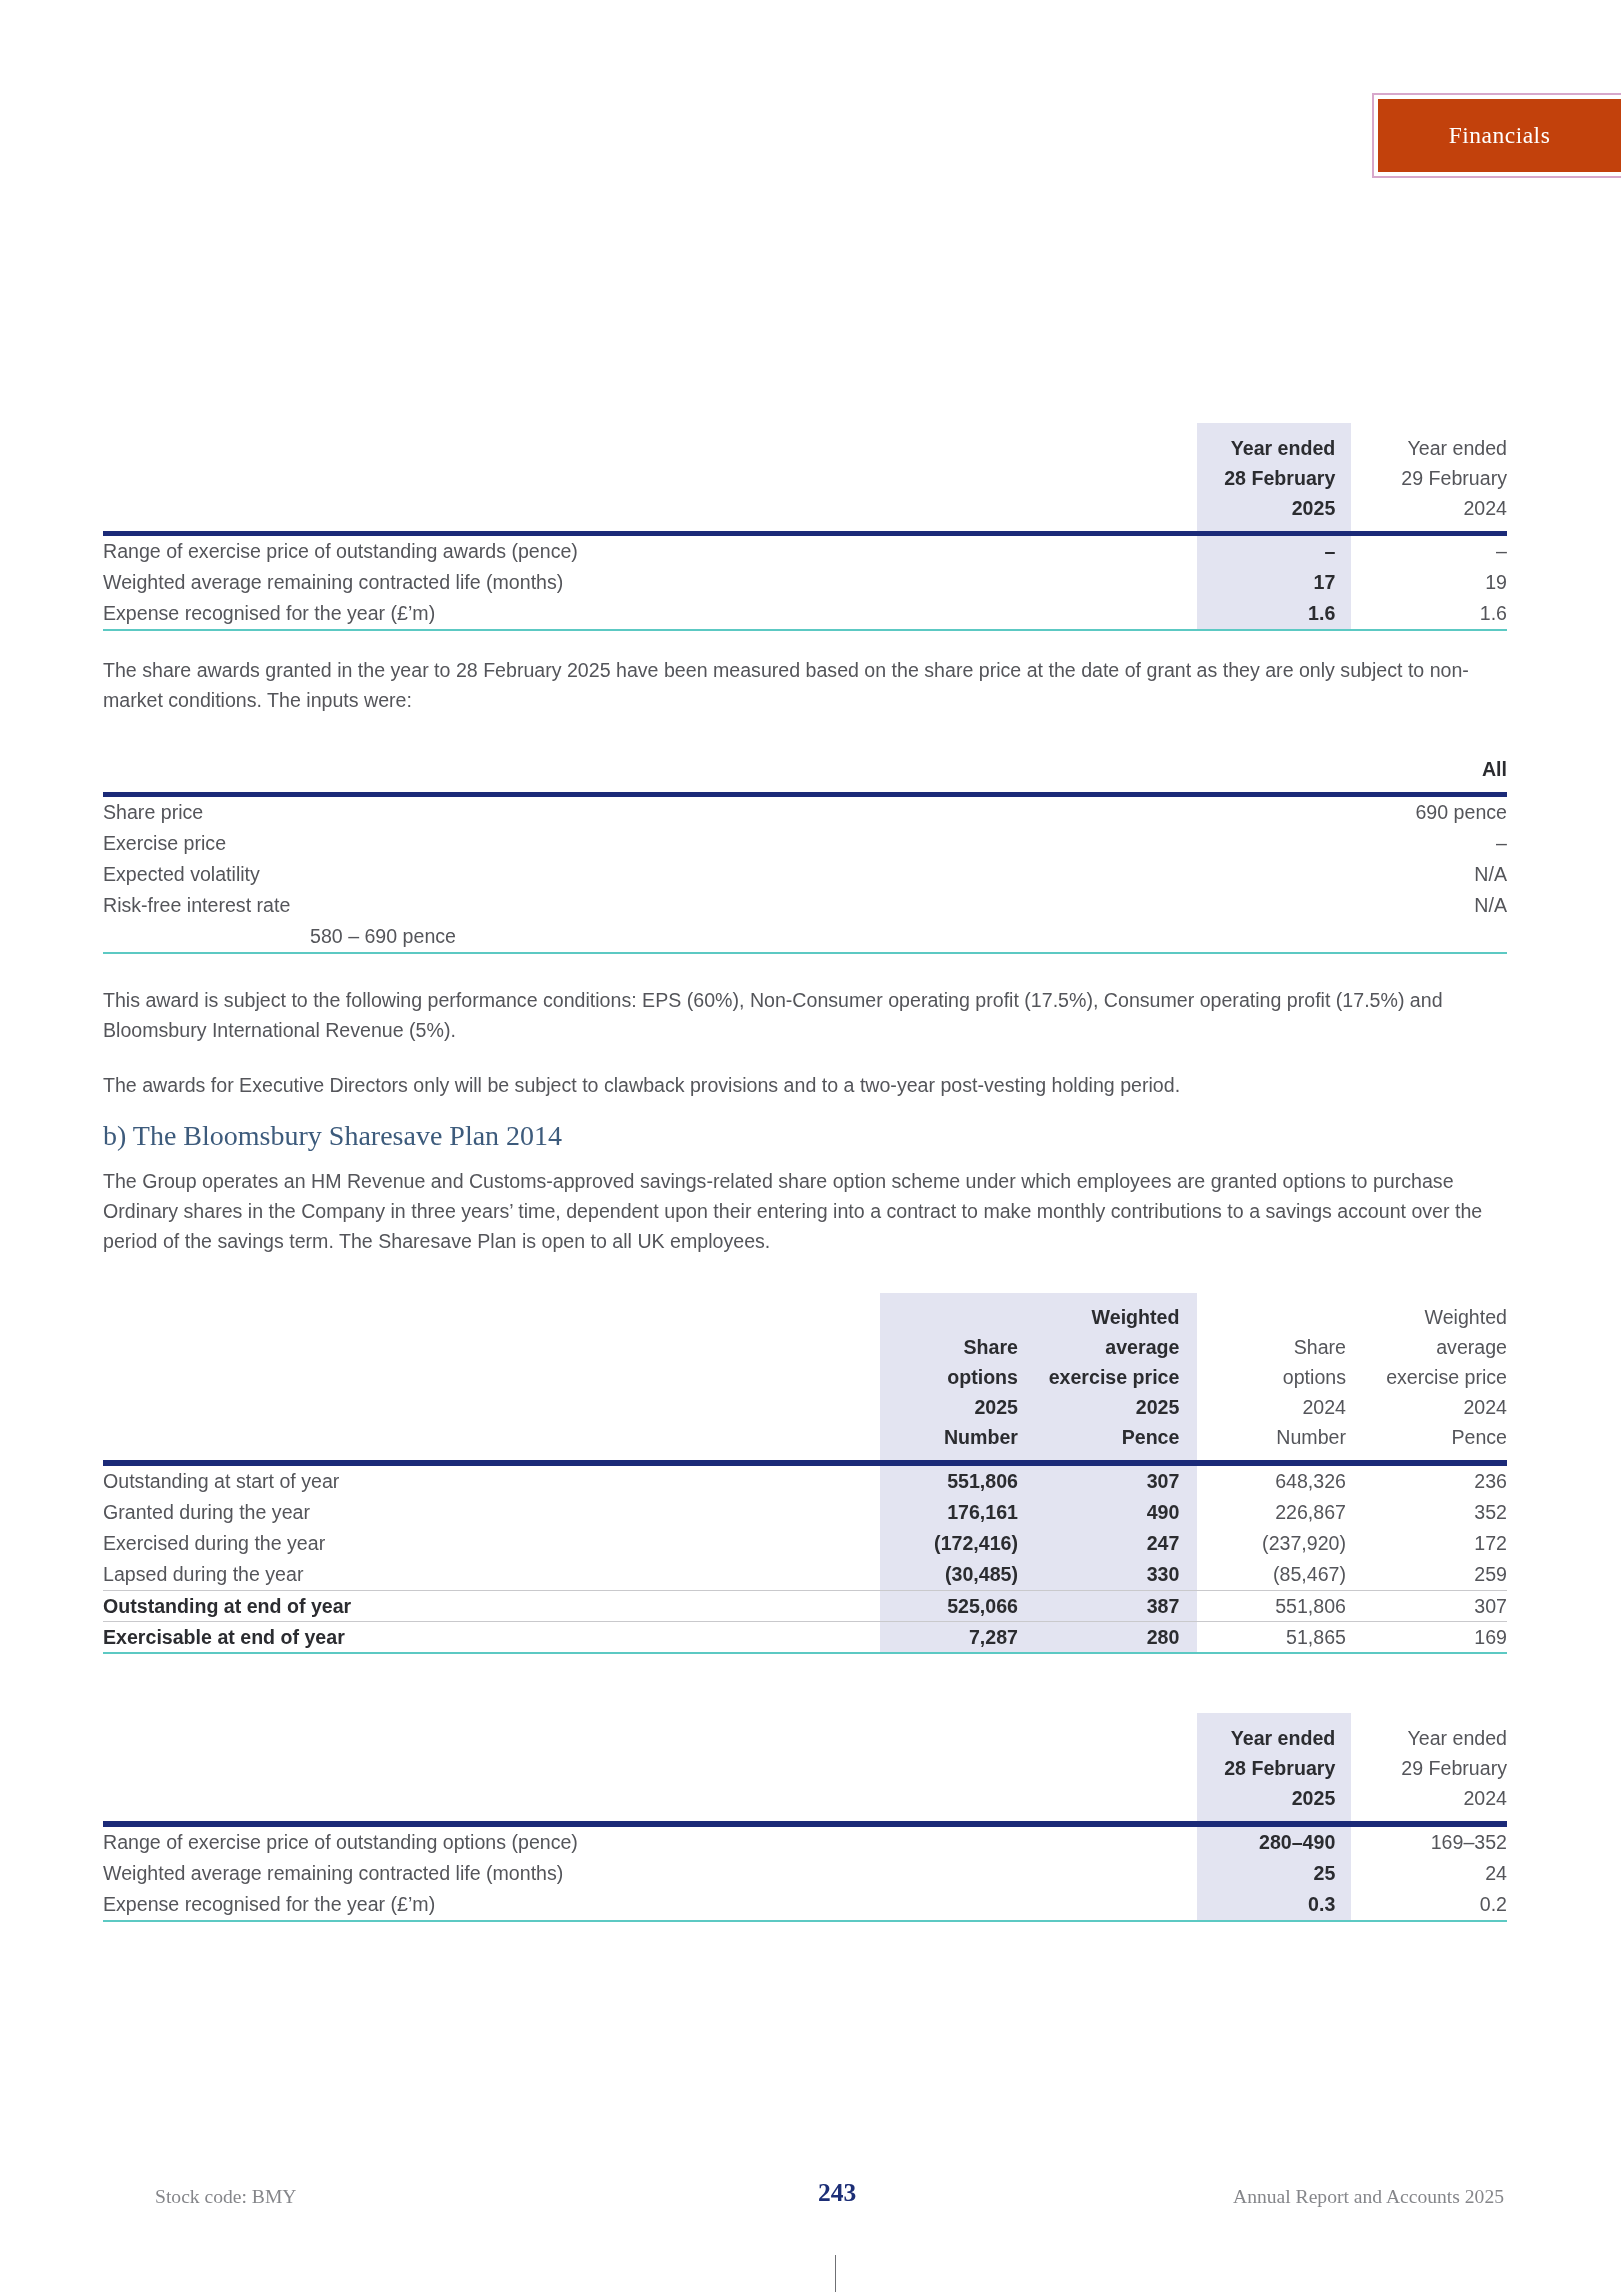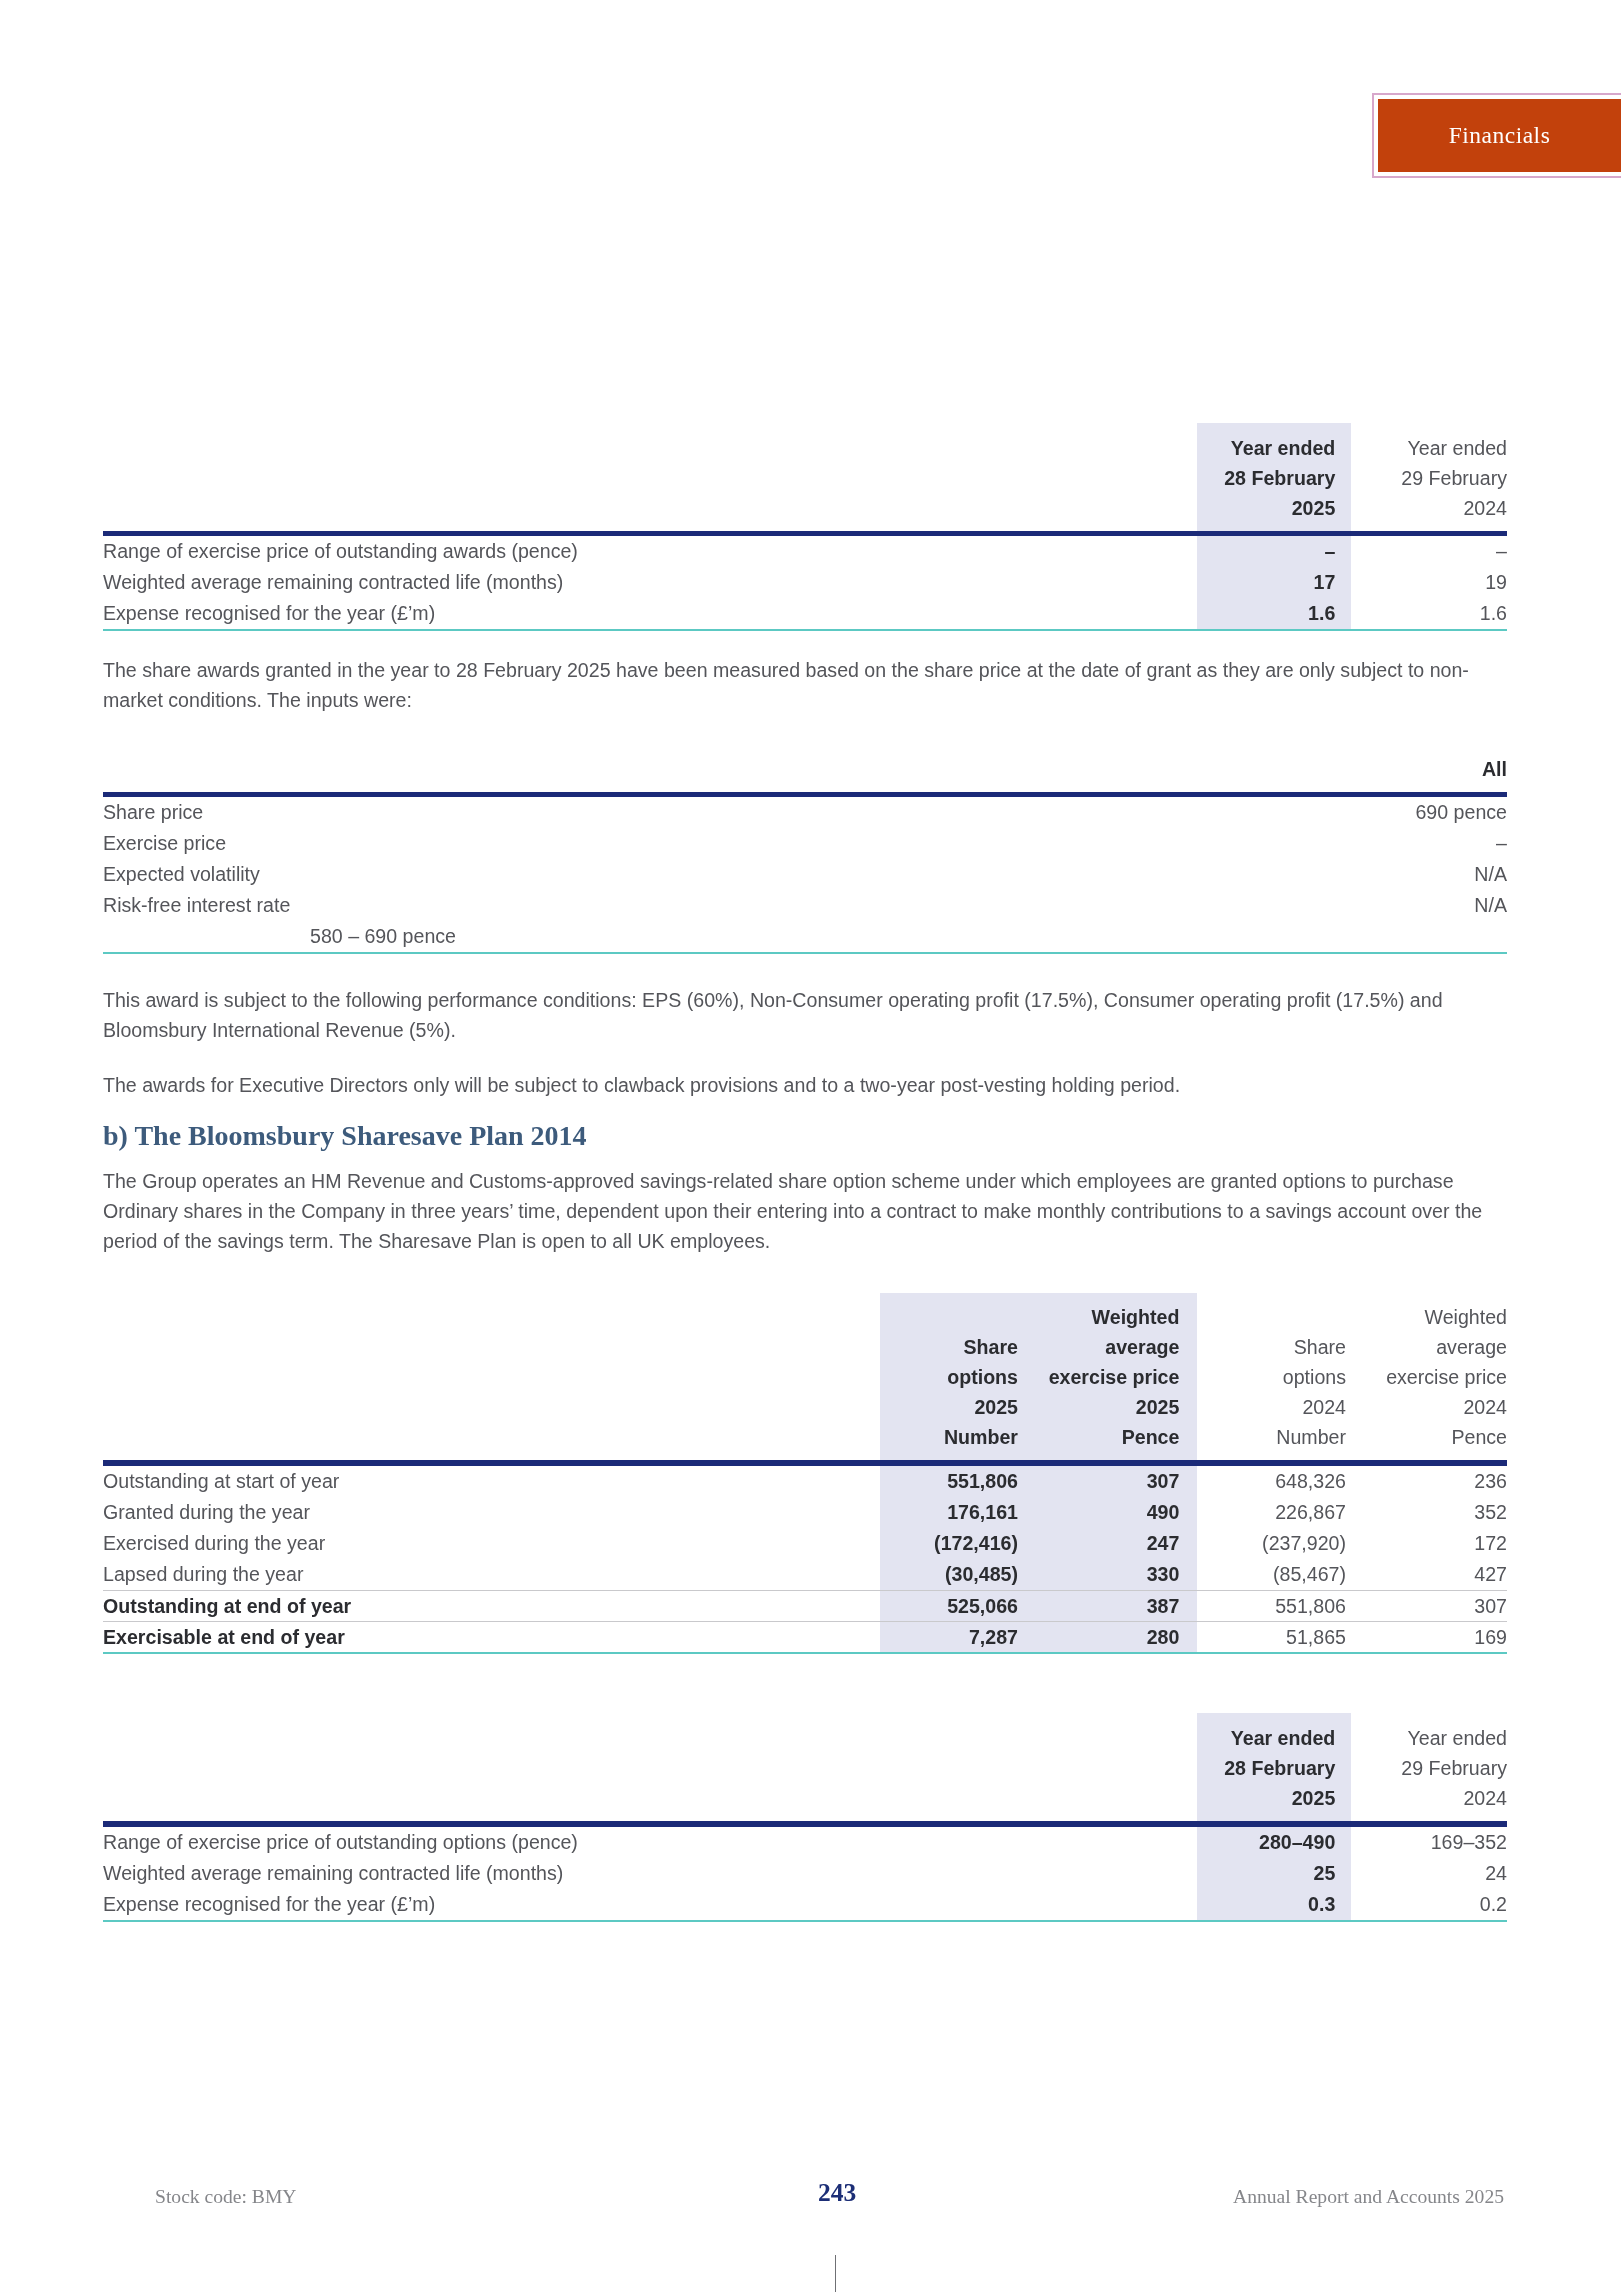--- a/index.html
+++ b/index.html
@@ -80,21 +80,21 @@
 
   .para { font-size: 19.6px; line-height: 30px; color: #54555a; }
   .p-after-table { margin-top: 23.5px; }
   .p-mid { margin-top: 31px; }
   .p-small-gap { margin-top: 24.5px; }
 
   .tbl-all { margin-top: 29px; }
   .section-heading {
     margin-top: 17.6px;
     font-family: "Liberation Serif", serif;
-    font-weight: bold; font-size: 28px; line-height: 35px;
+    font-weight: normal; font-size: 28px; line-height: 35px;
     color: #3d5b7c;
   }
   .section-para { margin-top: 13px; }
   .tbl-sharesave { margin-top: 37px; }
   .tbl-options { margin-top: 59px; }
 
   
   .footer-left {
     position: absolute; left: 155px; top: 2186px;
     font-family: "Liberation Serif", serif;
@@ -236,21 +236,21 @@
         <div class="sn25">(172,416)</div>
         <div class="sp25">247</div>
         <div class="sn24">(237,920)</div>
         <div class="sp24">172</div>
       </div>
       <div class="trow">
         <div class="lbl">Lapsed during the year</div>
         <div class="sn25">(30,485)</div>
         <div class="sp25">330</div>
         <div class="sn24">(85,467)</div>
-        <div class="sp24">427</div>
+        <div class="sp24">259</div>
       </div>
       <div class="trow sep">
         <div class="lbl bold-dark">Outstanding at end of year</div>
         <div class="sn25">525,066</div>
         <div class="sp25">387</div>
         <div class="sn24">551,806</div>
         <div class="sp24">307</div>
       </div>
       <div class="trow sep">
         <div class="lbl bold-dark">Exercisable at end of year</div>

